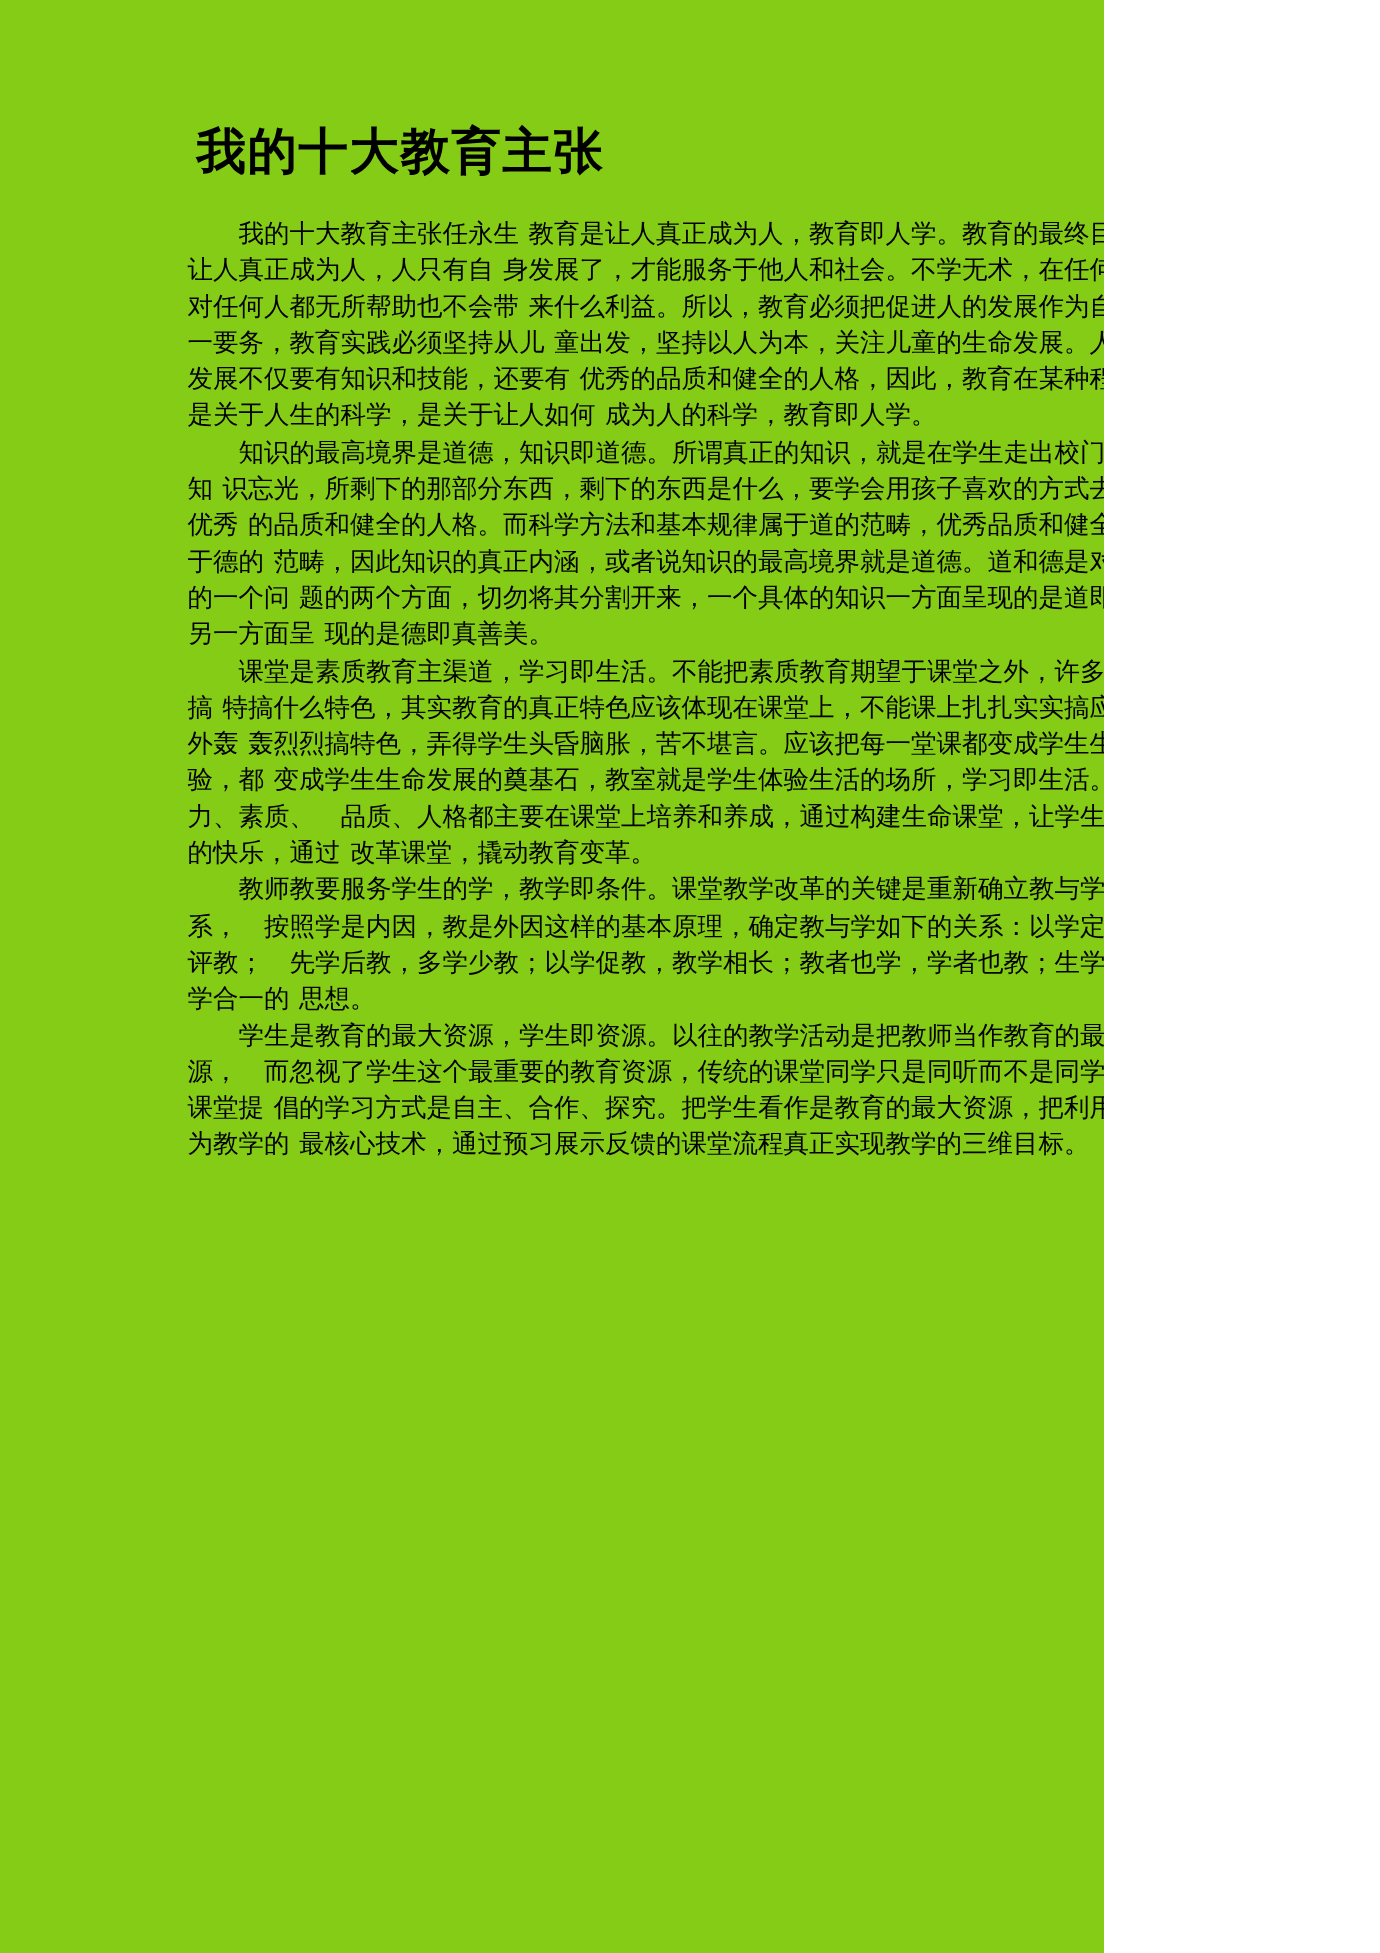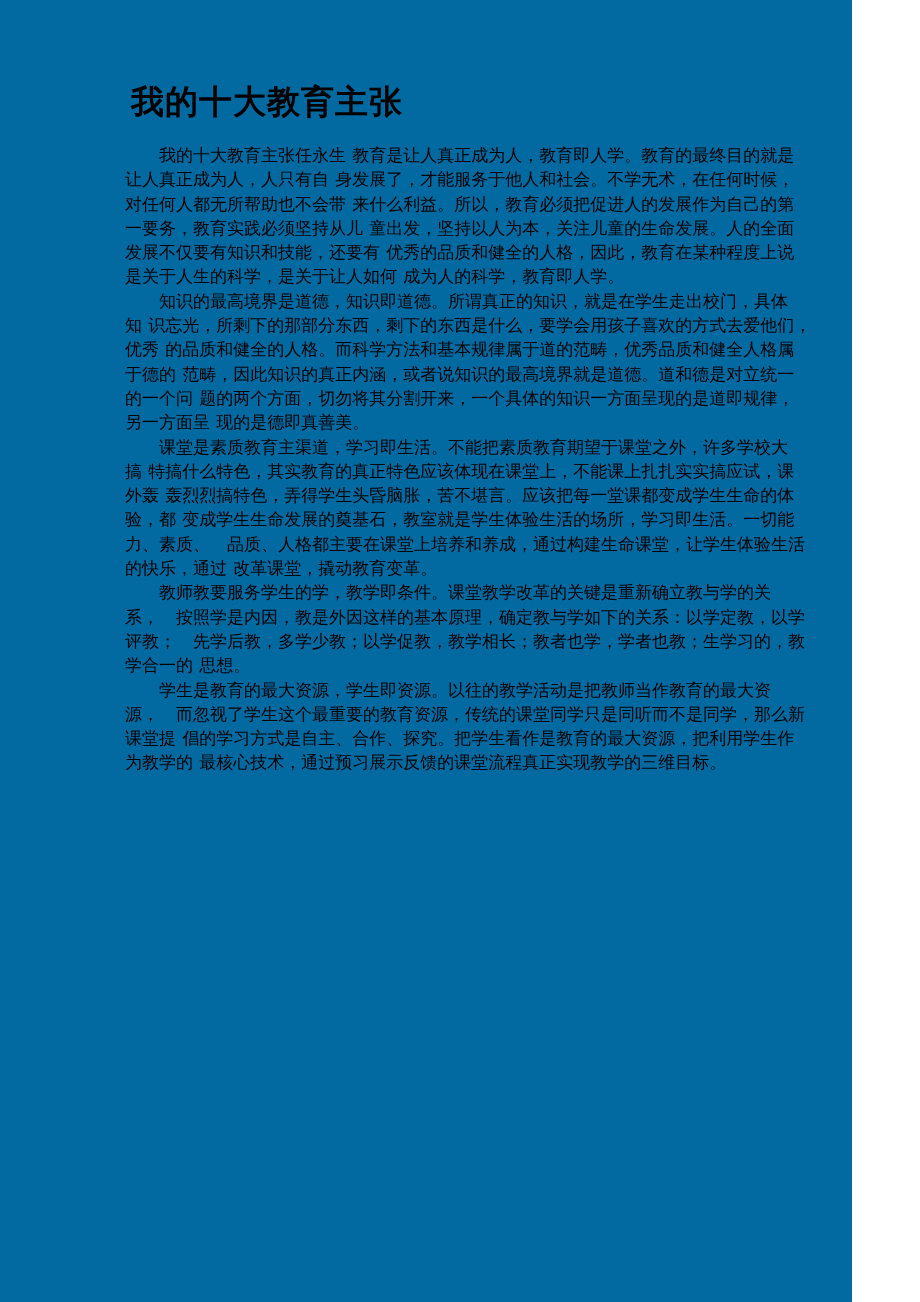--- a/index.html
+++ b/index.html
@@ -2,23 +2,23 @@
 <html><head>
 <meta charset="utf-8">
 <style>
   html, body {
     margin: 0;
     padding: 0;
     background: #ffffff;
   }
   .page {
     position: relative;
-    width: 852px;
+    width: 736px;
     height: 1302px;
-    background: #0369a1;
+    background: #84cc16;
     color: #000000;
     font-family: "Liberation Serif", "DejaVu Serif", serif;
     overflow: hidden;
   }
   .doc-title {
     position: absolute;
     left: 131px;
     top: 84px;
     margin: 0;
     font-size: 33px;

